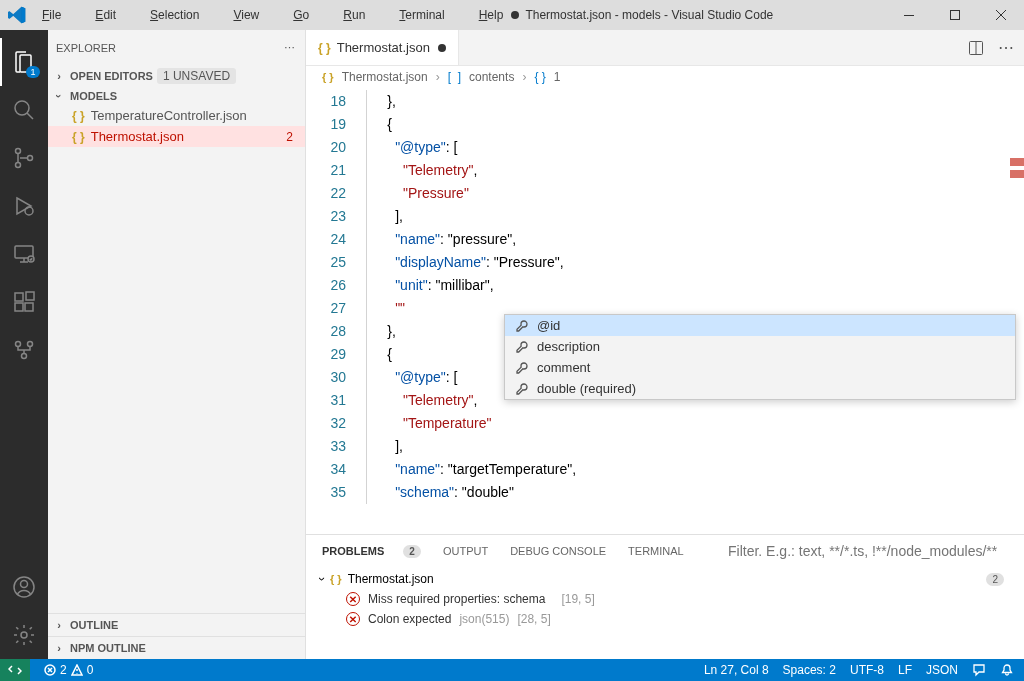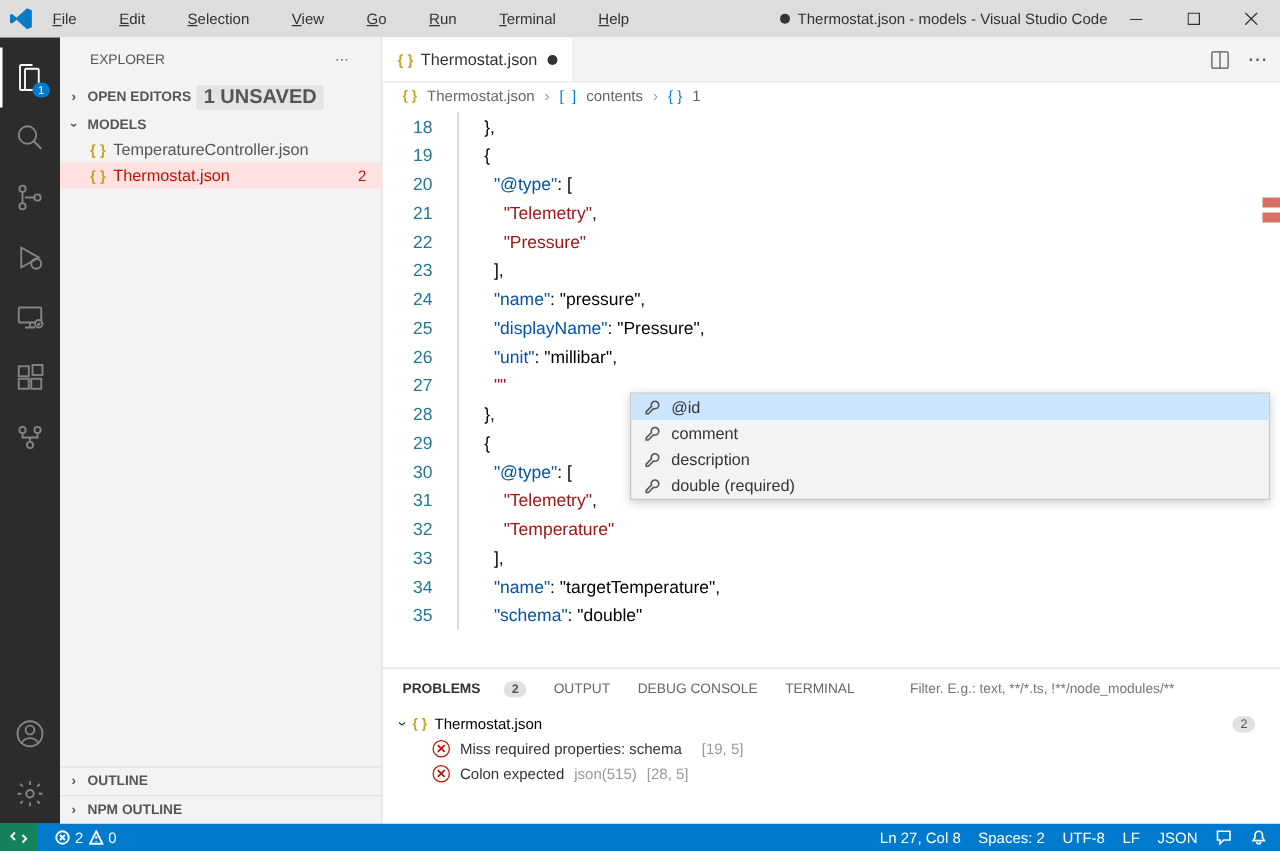--- a/index.html
+++ b/index.html
@@ -2,38 +2,38 @@
 <html><head>
 <meta charset="utf-8">
 <style>
 * { margin: 0; padding: 0; box-sizing: border-box; font-family: "Segoe UI", -apple-system, sans-serif; }
 body { width: 1024px; height: 681px; overflow: hidden; background: #fff; display: flex; flex-direction: column; }
 .titlebar { height: 30px; background: #dddddd; display: flex; align-items: center; padding: 0 0 0 8px; font-size: 12px; color: #333; }
 .titlebar .logo { width: 18px; height: 18px; margin-right: 8px; }
 .titlebar .menus { display: flex; gap: 18px; }
 .titlebar .menu-item { padding: 4px 8px; cursor: default; }
 .titlebar .menu-item u { text-decoration: underline; }
-.titlebar .title { flex: 1; text-align: center; display: flex; align-items: center; justify-content: flex-end; gap: 6px; }
+.titlebar .title { flex: 1; text-align: center; display: flex; align-items: center; justify-content: flex-start; gap: 6px; }
 .titlebar .title .dot { width: 8px; height: 8px; border-radius: 50%; background: #333; }
 .titlebar .window-controls { display: flex; }
 .titlebar .window-controls .win-btn { width: 46px; height: 30px; display: flex; align-items: center; justify-content: center; }
 .main { flex: 1; display: flex; min-height: 0; }
 .activitybar { width: 48px; background: #2c2c2c; display: flex; flex-direction: column; align-items: center; padding-top: 8px; }
 .activitybar .act-item { width: 48px; height: 48px; display: flex; align-items: center; justify-content: center; color: #858585; position: relative; }
 .activitybar .act-item.active { color: #fff; }
 .activitybar .act-item.active::before { content:""; position:absolute; left:0; top:0; bottom:0; width:2px; background:#fff; }
 .activitybar .badge { position:absolute; bottom:8px; right:8px; background:#007acc; color:#fff; border-radius:8px; font-size:9px; padding:1px 4px; min-width:14px; text-align:center; }
 .activitybar .spacer { flex: 1; }
 .sidebar { width: 258px; background: #f3f3f3; display: flex; flex-direction: column; border-right: 1px solid #e0e0e0; font-size: 13px; color: #555; }
-.sidebar-header { height: 35px; display:flex; align-items:center; justify-content:space-between; padding: 0 24px; text-transform: uppercase; font-size: 11px; }
+.sidebar-header { height: 35px; display:flex; align-items:center; justify-content:space-between; padding: 0 8px; text-transform: uppercase; font-size: 11px; }
 .sidebar-header .dots { letter-spacing: 2px; color:#555; }
 .panel-section { }
 .panel-header { display:flex; align-items:center; gap:4px; padding: 3px 4px; font-size:11px; font-weight:700; color:#555; }
 .panel-header .chev { width:14px; text-align:center; color:#555; }
-.panel-header .badge-unsaved { background:#e4e4e4; color:#555; font-size:16px; padding:1px 6px; border-radius:3px; font-weight:700; }
+.panel-header .badge-unsaved { background:#e4e4e4; color:#555; font-size:12px; padding:1px 6px; border-radius:3px; font-weight:400; }
 .file-item { display:flex; align-items:center; gap:6px; padding: 3px 8px 3px 24px; font-size:13px; }
 .file-item.selected { background:#ffe1e1; color:#be1100; }
 .file-item .json-icon { color:#c9a227; font-weight:600; font-size:12px; }
 .file-item.selected .json-icon { color:#c9a227; }
 .file-item .problem-count { margin-left:auto; color:#be1100; font-size:12px; padding-right:4px; }
 .file-item .name { white-space: nowrap; }
 .sidebar .spacer { flex: 1; }
 .sidebar .bottom-sections .panel-header { border-top:1px solid #e0e0e0; padding:5px 4px; }
 .editor-area { flex:1; display:flex; flex-direction:column; min-width:0; }
 .tabs { height:36px; background:#f3f3f3; display:flex; align-items:stretch; border-bottom:1px solid #e7e7e7; }
@@ -59,21 +59,21 @@
 .mm-err { position:absolute; right:0; width:14px; height:8px; background:#be1100; opacity:.6; }
 .suggest { position:absolute; left:140px; top:226px; width:512px; background:#f3f3f3; border:1px solid #c8c8c8; box-shadow:0 2px 8px rgba(0,0,0,.2); font-size:13px; z-index:5; }
 .suggest .item { display:flex; align-items:center; gap:8px; padding:3px 10px; color:#333; }
 .suggest .item.selected { background:#cce5ff; }
 .suggest .wrench { color:#555; }
 .panel { height:125px; border-top:1px solid #e0e0e0; display:flex; flex-direction:column; font-size:12px; }
 .panel-tabs { height:32px; display:flex; align-items:center; padding: 0 16px; gap:22px; color:#666; font-size:11px; }
 .panel-tabs .ptab { text-transform:uppercase; display:flex; align-items:center; gap:19px; }
 .panel-tabs .ptab.active { color:#333; font-weight:600; }
 .panel-tabs .count { background:#e0e0e0; color:#555; border-radius:8px; font-size:10px; padding:1px 6px; }
-.panel-tabs .filter { margin-left:auto; border:none; background:transparent; font-size:11px; color:#999; width:280px; outline:none; }
+.panel-tabs .filter { margin-left:auto; border:none; background:transparent; font-size:14px; color:#999; width:280px; outline:none; }
 .panel-body { flex:1; padding:2px 10px; overflow:auto; }
 .prob-file { display:flex; align-items:center; gap:6px; padding:3px 4px; }
 .prob-file .json-icon { color:#c9a227; font-weight:600; font-size:11px; }
 .prob-file .count { margin-left:auto; background:#e0e0e0; color:#555; border-radius:8px; font-size:10px; padding:1px 6px; margin-right:6px; }
 .prob-item { display:flex; align-items:center; gap:8px; padding:3px 4px 3px 30px; }
 .prob-item .err-icon { color:#be1100; border:1.5px solid #be1100; border-radius:50%; width:14px; height:14px; display:flex; align-items:center; justify-content:center; font-size:10px; font-weight:700; }
 .prob-item .msg { color:#333; }
 .prob-item .src { color:#999; }
 .prob-item .loc { color:#999; }
 .statusbar { height:22px; background:#007acc; color:#fff; display:flex; align-items:center; font-size:12px; padding:0 10px; gap:14px; }
@@ -325,29 +325,29 @@
                   </svg>
                 </span>
                 <span>@id</span>
               </div>
               <div class="item">
                 <span class="wrench">
                   <svg width="14" height="14" viewBox="0 0 14 14" fill="none" stroke="currentColor" stroke-width="1.3">
                     <path d="M9 2a3 3 0 00-3 3c0 .4.1.8.2 1.1L2 10.3V12h1.7l4.2-4.2c.3.1.7.2 1.1.2a3 3 0 100-6z"></path>
                   </svg>
                 </span>
-                <span>comment</span>
+                <span>description</span>
               </div>
               <div class="item">
                 <span class="wrench">
                   <svg width="14" height="14" viewBox="0 0 14 14" fill="none" stroke="currentColor" stroke-width="1.3">
                     <path d="M9 2a3 3 0 00-3 3c0 .4.1.8.2 1.1L2 10.3V12h1.7l4.2-4.2c.3.1.7.2 1.1.2a3 3 0 100-6z"></path>
                   </svg>
                 </span>
-                <span>description</span>
+                <span>comment</span>
               </div>
               <div class="item">
                 <span class="wrench">
                   <svg width="14" height="14" viewBox="0 0 14 14" fill="none" stroke="currentColor" stroke-width="1.3">
                     <path d="M9 2a3 3 0 00-3 3c0 .4.1.8.2 1.1L2 10.3V12h1.7l4.2-4.2c.3.1.7.2 1.1.2a3 3 0 100-6z"></path>
                   </svg>
                 </span>
                 <span>double (required)</span>
               </div>
             </div>

